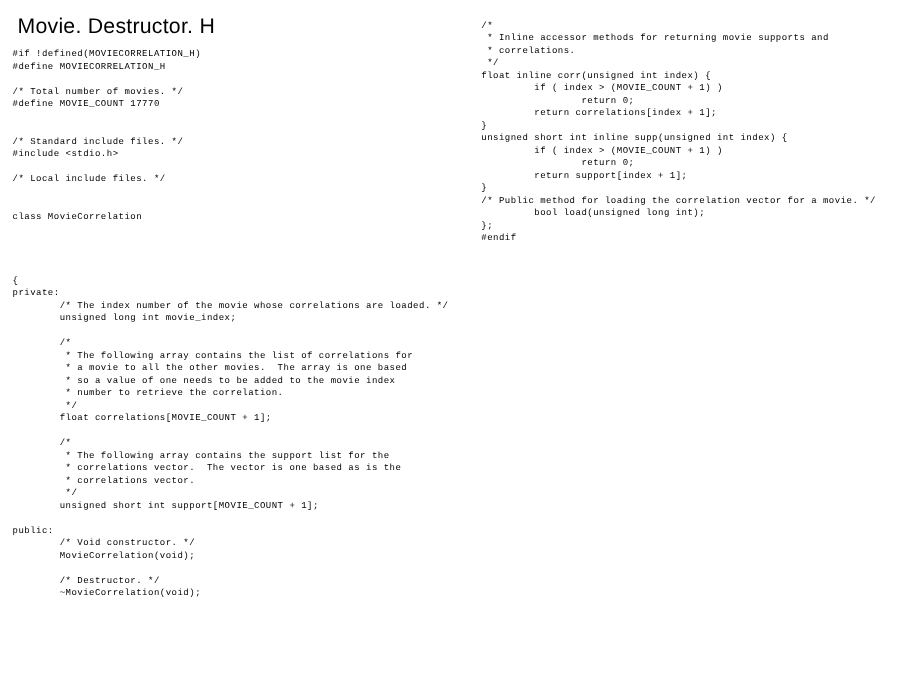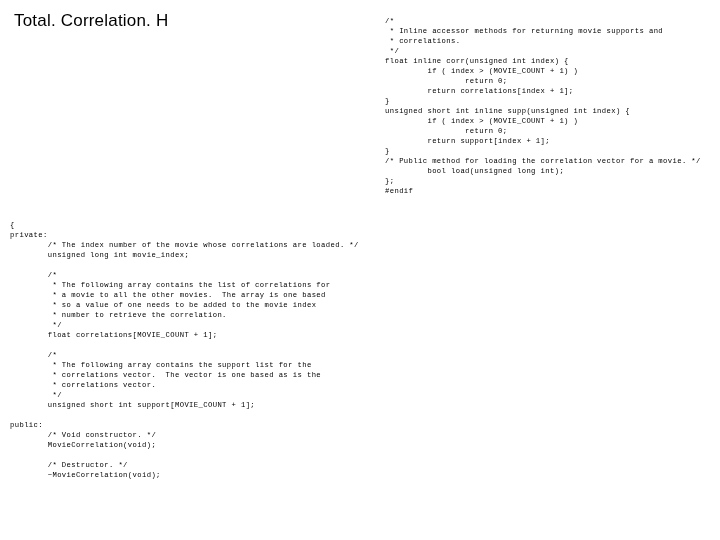--- a/index.html
+++ b/index.html
@@ -54,21 +54,35 @@
     top: 210px;
     width: 680px;
   }
 </style>
 </head>
 <body>
 
 <div class="container">
 
   <div class="left-col">
-    <div class="title">Total. Correlation. H</div>
+    <div class="title">Movie. Destructor. H</div>
+    <pre>#if !defined(MOVIECORRELATION_H)
+#define MOVIECORRELATION_H
+
+/* Total number of movies. */
+#define MOVIE_COUNT 17770
+
+
+/* Standard include files. */
+#include &lt;stdio.h&gt;
+
+/* Local include files. */
+
+
+class MovieCorrelation</pre>
   </div>
 
   <div class="right-col">
     <pre>/*
  * Inline accessor methods for returning movie supports and
  * correlations.
  */
 float inline corr(unsigned int index) {
          if ( index &gt; (MOVIE_COUNT + 1) )
                  return 0;

